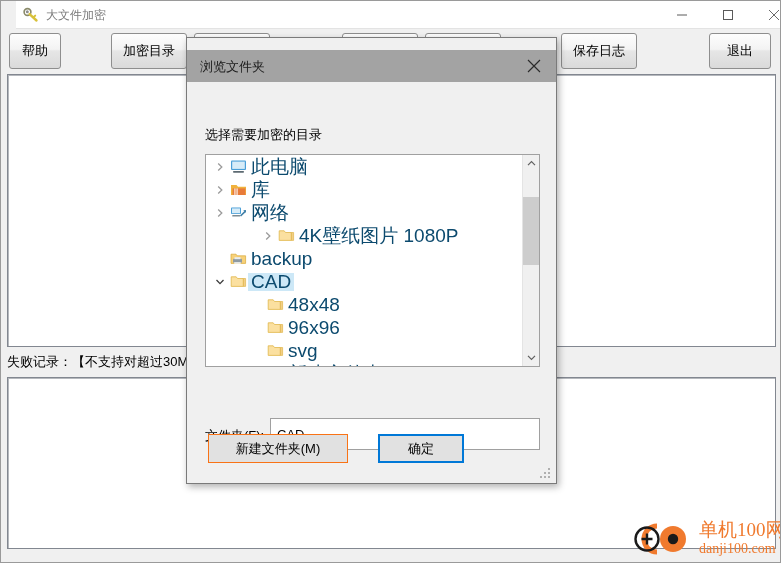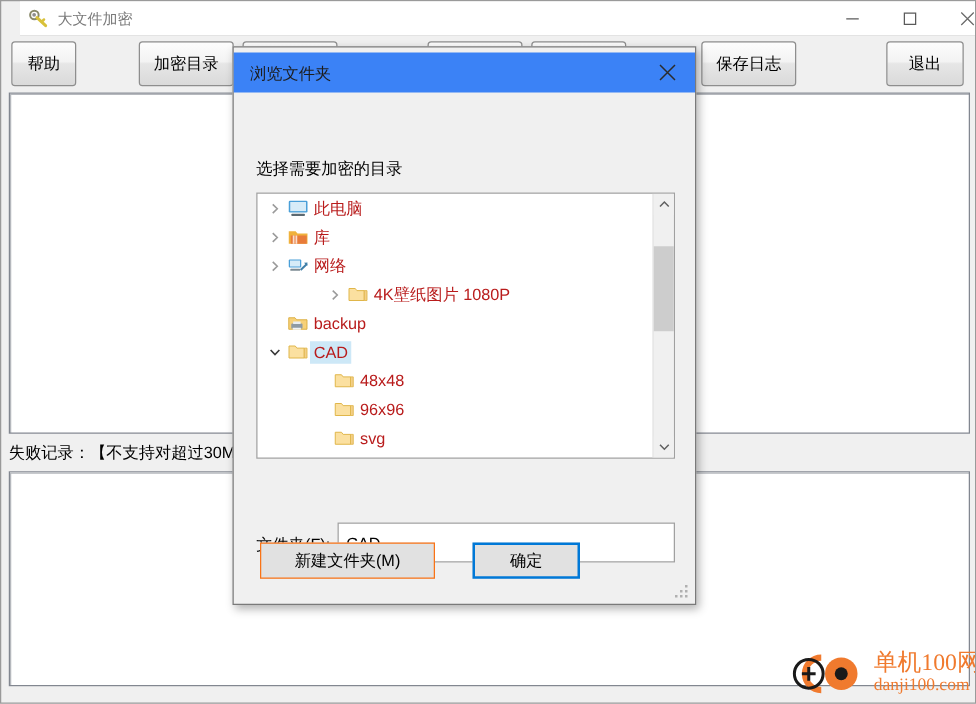--- a/index.html
+++ b/index.html
@@ -108,23 +108,23 @@
   
   #dialog {
     position: absolute;
     left: 186px; top: 37px;
     width: 371px; height: 447px;
     background: #f0f0f0;
     border: 1px solid #7a7a7a;
     box-shadow: 2px 3px 7px rgba(0,0,0,0.30);
   }
   #dlg-titlebar {
-    position: absolute; left: 0; top: 4px;
+    position: absolute; left: 0; top: 12px;
     width: 369px; height: 32px;
-    background: #3b82f6;
+    background: #a3a3a3;
   }
   #dlg-title {
     position: absolute; left: 13px; top: 8px;
     font-size: 13px; color: #1d1d1d;
     white-space: nowrap;
   }
   #dlg-close {
     position: absolute; right: 0px; top: 0px;
     width: 45px; height: 31px;
     background: transparent; border: none; padding: 0;
@@ -162,21 +162,21 @@
     width: 16px; height: 23px;
     display: flex; align-items: center; justify-content: center;
     flex: 0 0 16px;
   }
   .tree-icon {
     width: 20px; height: 23px;
     display: flex; align-items: center; justify-content: center;
     flex: 0 0 20px;
   }
   .tree-label {
-    font-size: 13px; color: #b91c1c;
+    font-size: 19px; color: #0c4a6e;
     padding: 1px 3px 2px 3px;
     line-height: 15px;
   }
   .tree-row.selected .tree-label {
     background: #cde8f7;
   }
 
   
   #tree-scroll {
     position: absolute; right: 0px; top: 0px;

